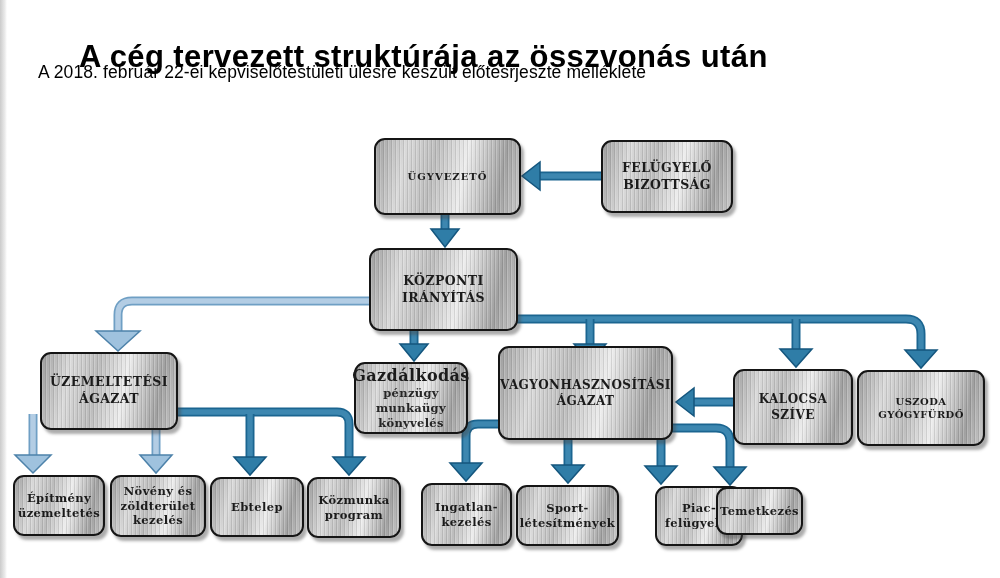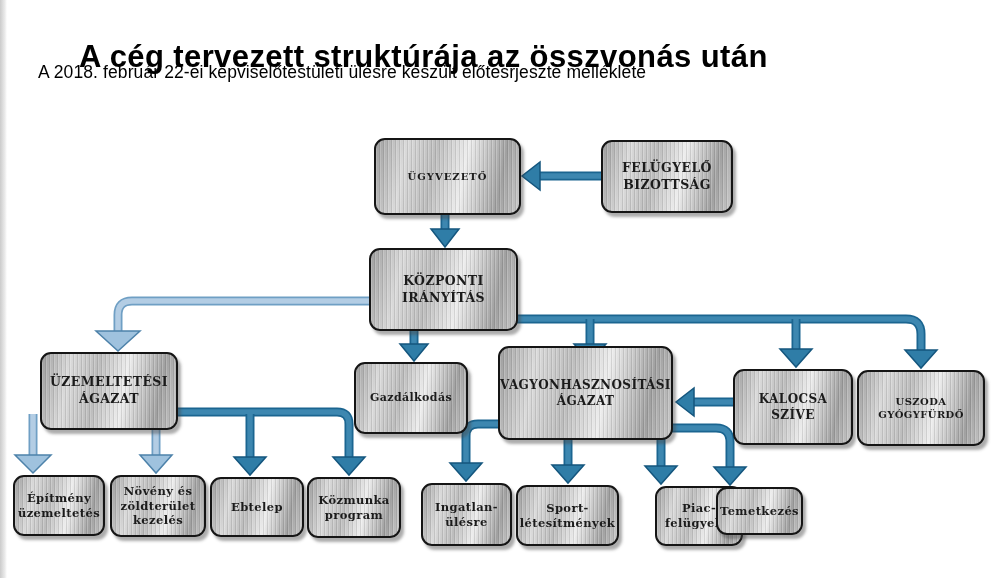--- a/index.html
+++ b/index.html
@@ -162,21 +162,24 @@
 <div class="node" style="left:369px;top:248px;width:149px;height:83px;">
   <span class="node-label">KÖZPONTI
 IRÁNYÍTÁS</span>
 </div>
 
 <div class="node" style="left:40px;top:352px;width:138px;height:78px;">
   <span class="node-label">ÜZEMELTETÉSI
 ÁGAZAT</span>
 </div>
 <div class="node" style="left:354px;top:362px;width:114px;height:72px;">
-  <span class="node-label" style="font-size:11px;">Gazdálkodás</span>
+  <span class="node-label" style="font-size:16px;">Gazdálkodás</span>
+  <span class="sub-label">pénzügy
+munkaügy
+könyvelés</span>
 </div>
 <div class="node" style="left:498px;top:346px;width:175px;height:94px;">
   <span class="node-label" style="font-size:12px;">VAGYONHASZNOSÍTÁSI
 ÁGAZAT</span>
 </div>
 <div class="node" style="left:733px;top:369px;width:120px;height:76px;">
   <span class="node-label" style="font-size:12px;">KALOCSA SZÍVE</span>
 </div>
 <div class="node" style="left:857px;top:370px;width:128px;height:76px;">
   <span class="node-label" style="font-size:10px;">USZODA
@@ -195,21 +198,21 @@
 <div class="node small" style="left:210px;top:477px;width:94px;height:60px;">
   <span class="node-label">Ebtelep</span>
 </div>
 <div class="node small" style="left:307px;top:477px;width:94px;height:61px;">
   <span class="node-label">Közmunka
 program</span>
 </div>
 
 <div class="node small" style="left:421px;top:483px;width:91px;height:63px;">
   <span class="node-label">Ingatlan-
-ülésre</span>
+kezelés</span>
 </div>
 <div class="node small" style="left:516px;top:485px;width:103px;height:61px;">
   <span class="node-label">Sport-
 létesítmények</span>
 </div>
 <div class="node small" style="left:624px;top:486px;width:88px;height:60px;margin-left:31px;">
   <span class="node-label">Piac-
 felügyelet</span>
 </div>
 <div class="node small" style="left:716px;top:487px;width:87px;height:48px;">

